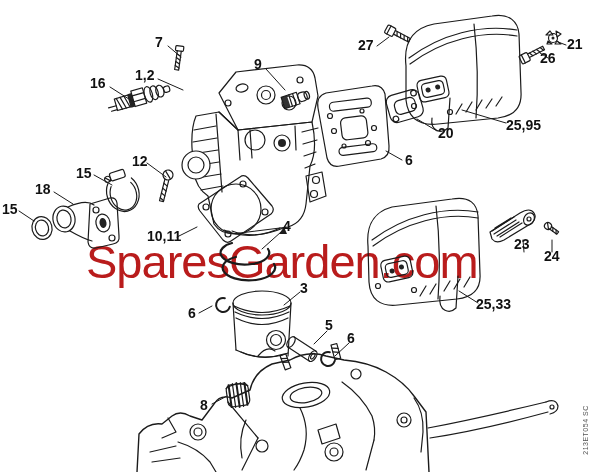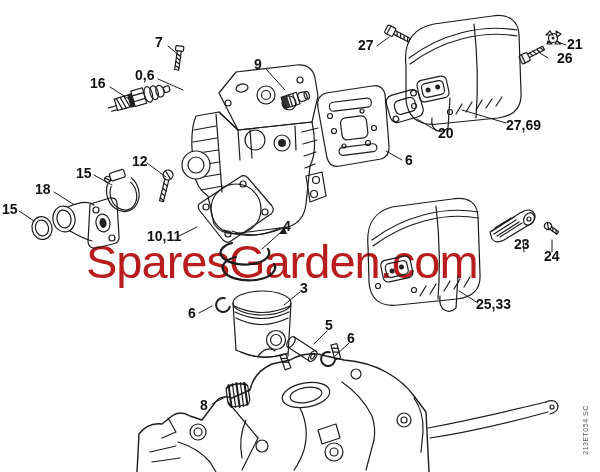--- a/index.html
+++ b/index.html
@@ -374,27 +374,27 @@
       <line x1="327" y1="331" x2="314" y2="344"></line>
       <line x1="349" y1="343" x2="335" y2="356"></line>
       <line x1="212" y1="404" x2="227" y2="396"></line>
       <line x1="478" y1="303" x2="459" y2="291"></line>
       <line x1="524" y1="252" x2="523" y2="240"></line>
       <line x1="552" y1="252" x2="552" y2="240"></line>
     </g>
   </svg>
 
   <span class="callout" style="left:155px;top:35px">7</span>
-  <span class="callout" style="left:135px;top:68px">0,6</span>
+  <span class="callout" style="left:135px;top:68px">1,2</span>
   <span class="callout" style="left:90px;top:76px">16</span>
   <span class="callout" style="left:254px;top:57px">9</span>
   <span class="callout" style="left:358px;top:38px">27</span>
   <span class="callout" style="left:567px;top:37px">21</span>
-  <span class="callout" style="left:557px;top:51px">26</span>
-  <span class="callout" style="left:506px;top:118px">27,69</span>
+  <span class="callout" style="left:540px;top:51px">26</span>
+  <span class="callout" style="left:506px;top:118px">25,95</span>
   <span class="callout" style="left:438px;top:126px">20</span>
   <span class="callout" style="left:405px;top:153px">6</span>
   <span class="callout" style="left:132px;top:154px">12</span>
   <span class="callout" style="left:76px;top:166px">15</span>
   <span class="callout" style="left:35px;top:182px">18</span>
   <span class="callout" style="left:2px;top:202px">15</span>
   <span class="callout" style="left:147px;top:229px">10,11</span>
   <span class="callout" style="left:283px;top:219px">4</span>
   <span class="callout" style="left:188px;top:306px">6</span>
   <span class="callout" style="left:300px;top:281px">3</span>

